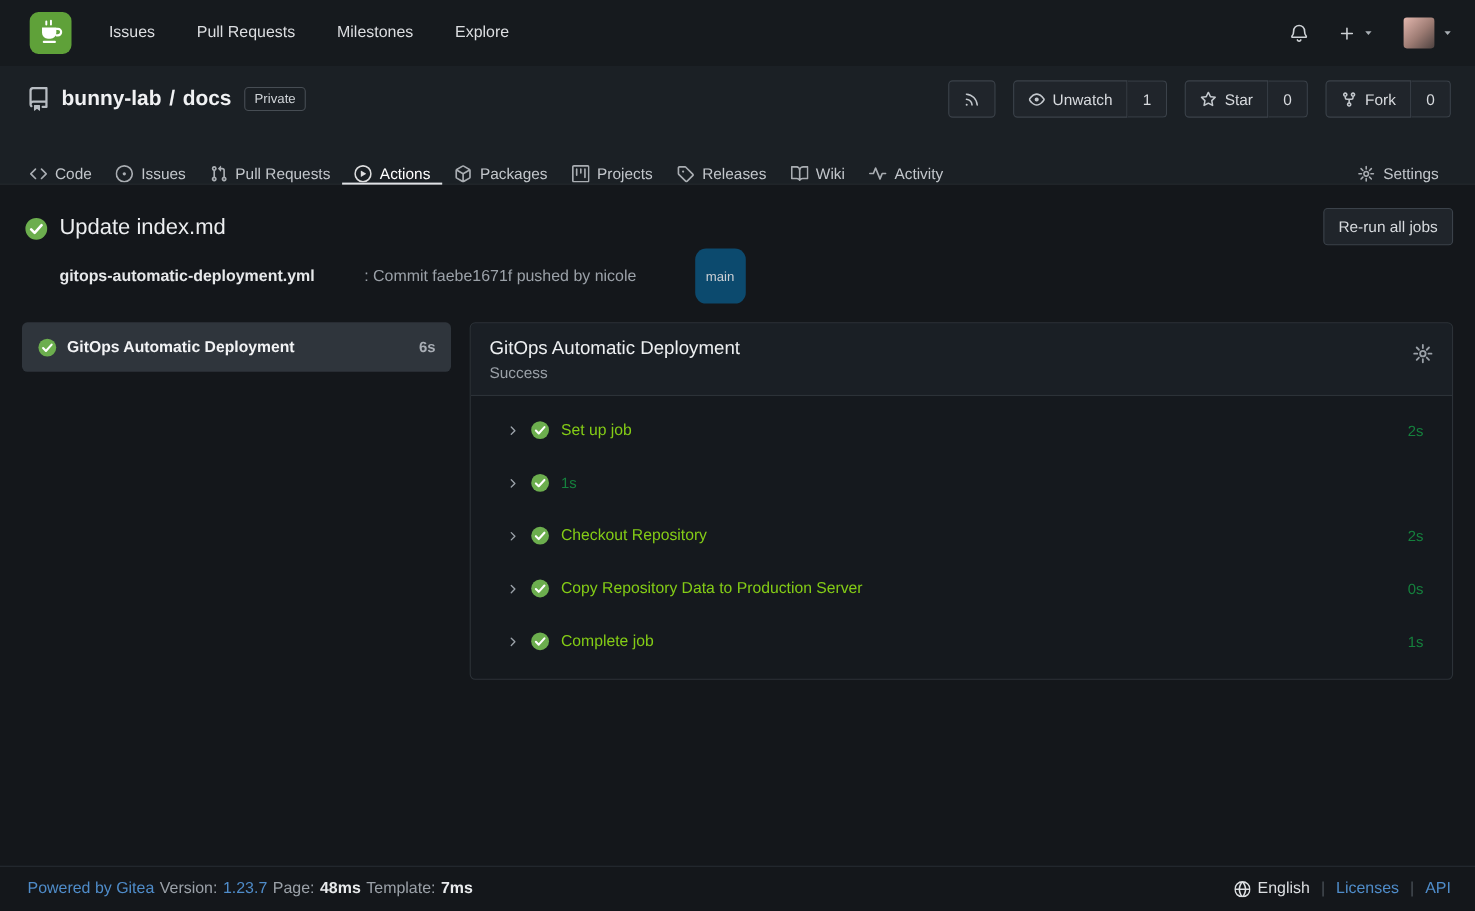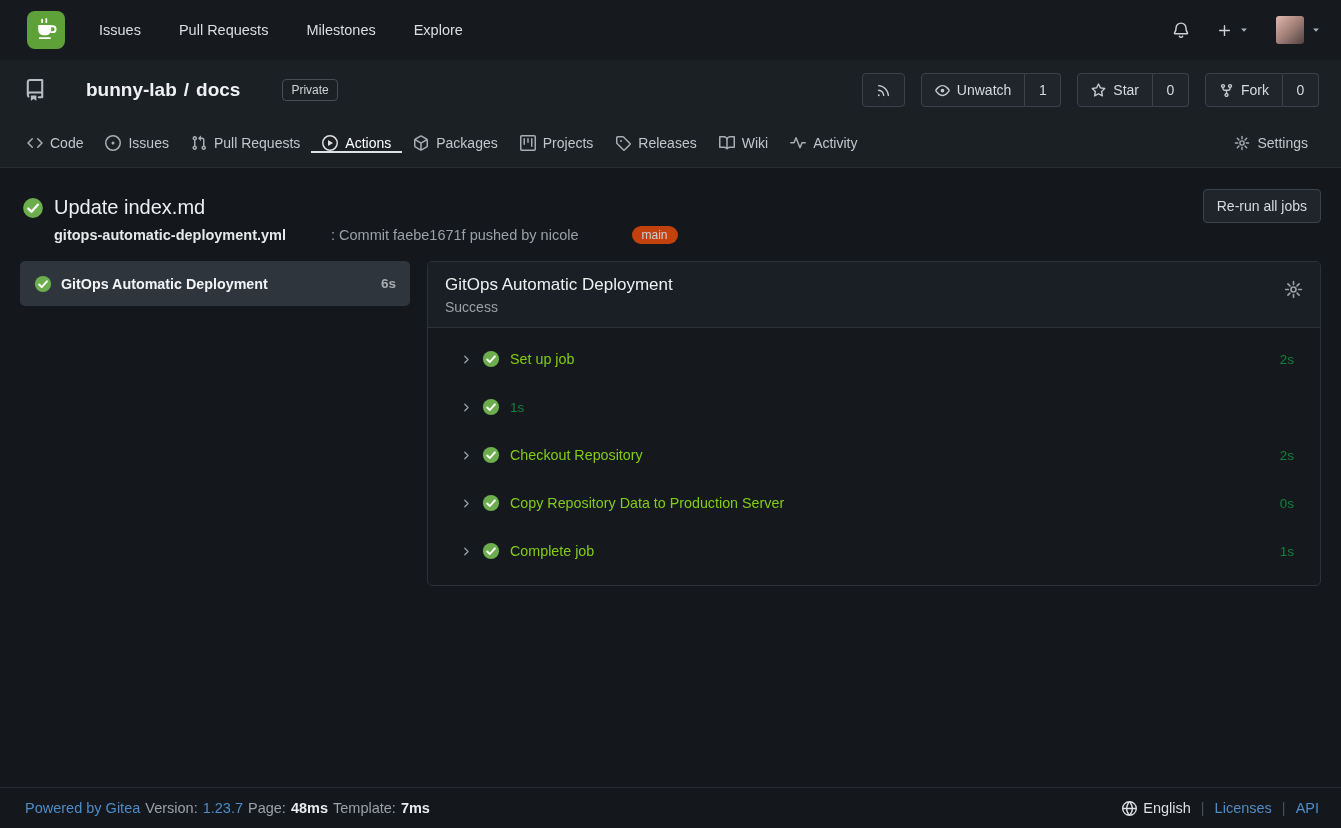--- a/index.html
+++ b/index.html
@@ -21,46 +21,46 @@
   .logo { width:38px; height:38px; background:#5fa139; border-radius:8px; display:flex; align-items:center; justify-content:center; }
   .nav-links { display:flex; gap:38px; margin-left:34px; }
   .nav-link { color:#dcdee1; font-size:14.5px; font-weight:500; }
   .nav-right { margin-left:auto; display:flex; align-items:center; gap:27px; color:#ced2d6; }
   .nav-cluster { display:flex; align-items:center; gap:7px; }
   .avatar { width:28px; height:28px; border-radius:3px; background:linear-gradient(135deg,#e3b7ae 0%,#9b7a72 55%,#4e4240 100%); }
   .caret { width:10px; height:10px; color:#aab0b6; }
 
   
   .repo-header { height:108px; background:#1b2025; flex-shrink:0; border-bottom:1px solid #272c31; }
-  .repo-title-row { height:60px; display:flex; align-items:center; padding:0 22px 0 24px;gap:30px; }
+  .repo-title-row { height:60px; display:flex; align-items:center; padding:0 22px 0 24px; }
   .repo-icon { width:22px; height:22px; color:#b8bdc3; margin-right:10px; }
   .repo-title { font-size:19px; font-weight:600; color:#f0f1f3; display:flex; gap:7px; align-items:center; }
   .badge-private { margin-left:12px; font-size:12px; font-weight:400; color:#cfd3d7; border:1px solid #474d54; border-radius:4px; padding:3px 8px; }
   .repo-actions { margin-left:auto; display:flex; gap:16px; }
   .btn { height:34px; background:#20252b; border:1px solid #3b424a; color:#d7dade; font-size:14px; font-family:inherit; display:flex; align-items:center; gap:7px; padding:0 13px; border-radius:4px; cursor:pointer; }
   .btn .ic { width:15px; height:15px; color:#c3c8cd; }
   .btn-group { display:flex; }
   .btn-group .main { border-radius:4px 0 0 4px; }
   .btn-group .count { border-left:none; border-radius:0 4px 4px 0; min-width:36px; justify-content:center; padding:0 12px; }
 
-  .repo-tabs { height:48px; display:flex; align-items:center; padding:0 22px 0 16px; }
+  .repo-tabs { height:48px; display:flex; align-items:flex-end; padding:0 22px 0 16px; }
   .tab { display:flex; align-items:center; gap:7px; padding:0 11px; color:#c2c6cb; font-size:14px; border-bottom:2px solid transparent; }
   .tab .ic { width:16px; height:16px; opacity:.85; }
   .tab.active { color:#ffffff; border-bottom-color:#dfe2e5; }
   .tab.right { margin-left:auto; }
 
   
   main { flex:1; background:#14171b; }
   .run-header { position:relative; padding:28px 20px 0 22px; }
   .run-title-row { display:flex; align-items:center; gap:10px; }
   .check-lg { width:22px; height:22px; flex-shrink:0; }
   .run-title { font-size:20px; font-weight:400; color:#eceef0; }
   .run-sub { margin:7px 0 0 32px; font-size:14.5px; color:#9ba1a8; display:flex; align-items:center;gap:45px; }
   .wf-file { font-weight:700; color:#e6e8ea; }
-  .badge-branch { margin-left:8px; background:#c2410c; color:#ccd0d5; border-radius:10px; padding:2px 10px; font-size:12px; }
+  .badge-branch { margin-left:8px; background:#0c4a6e; color:#ccd0d5; border-radius:10px; padding:18px 10px; font-size:12px; }
   .rerun-btn { position:absolute; top:21px; right:20px; }
 
   .run-body { display:flex; gap:17px; margin:17px 20px 0 20px; align-items:flex-start; }
   .job-list { width:390px; flex-shrink:0; }
   .job-item { height:45px; display:flex; align-items:center; gap:9px; padding:0 14px; border-radius:5px; cursor:pointer; }
   .job-item.selected { background:#2f353c; }
   .check-sm { width:18px; height:18px; flex-shrink:0; }
   .job-name { flex:1; font-weight:700; font-size:14.3px; color:#f2f3f5; }
   .job-dur { color:#a9aeb5; font-size:13.5px; font-weight:700; }
 

